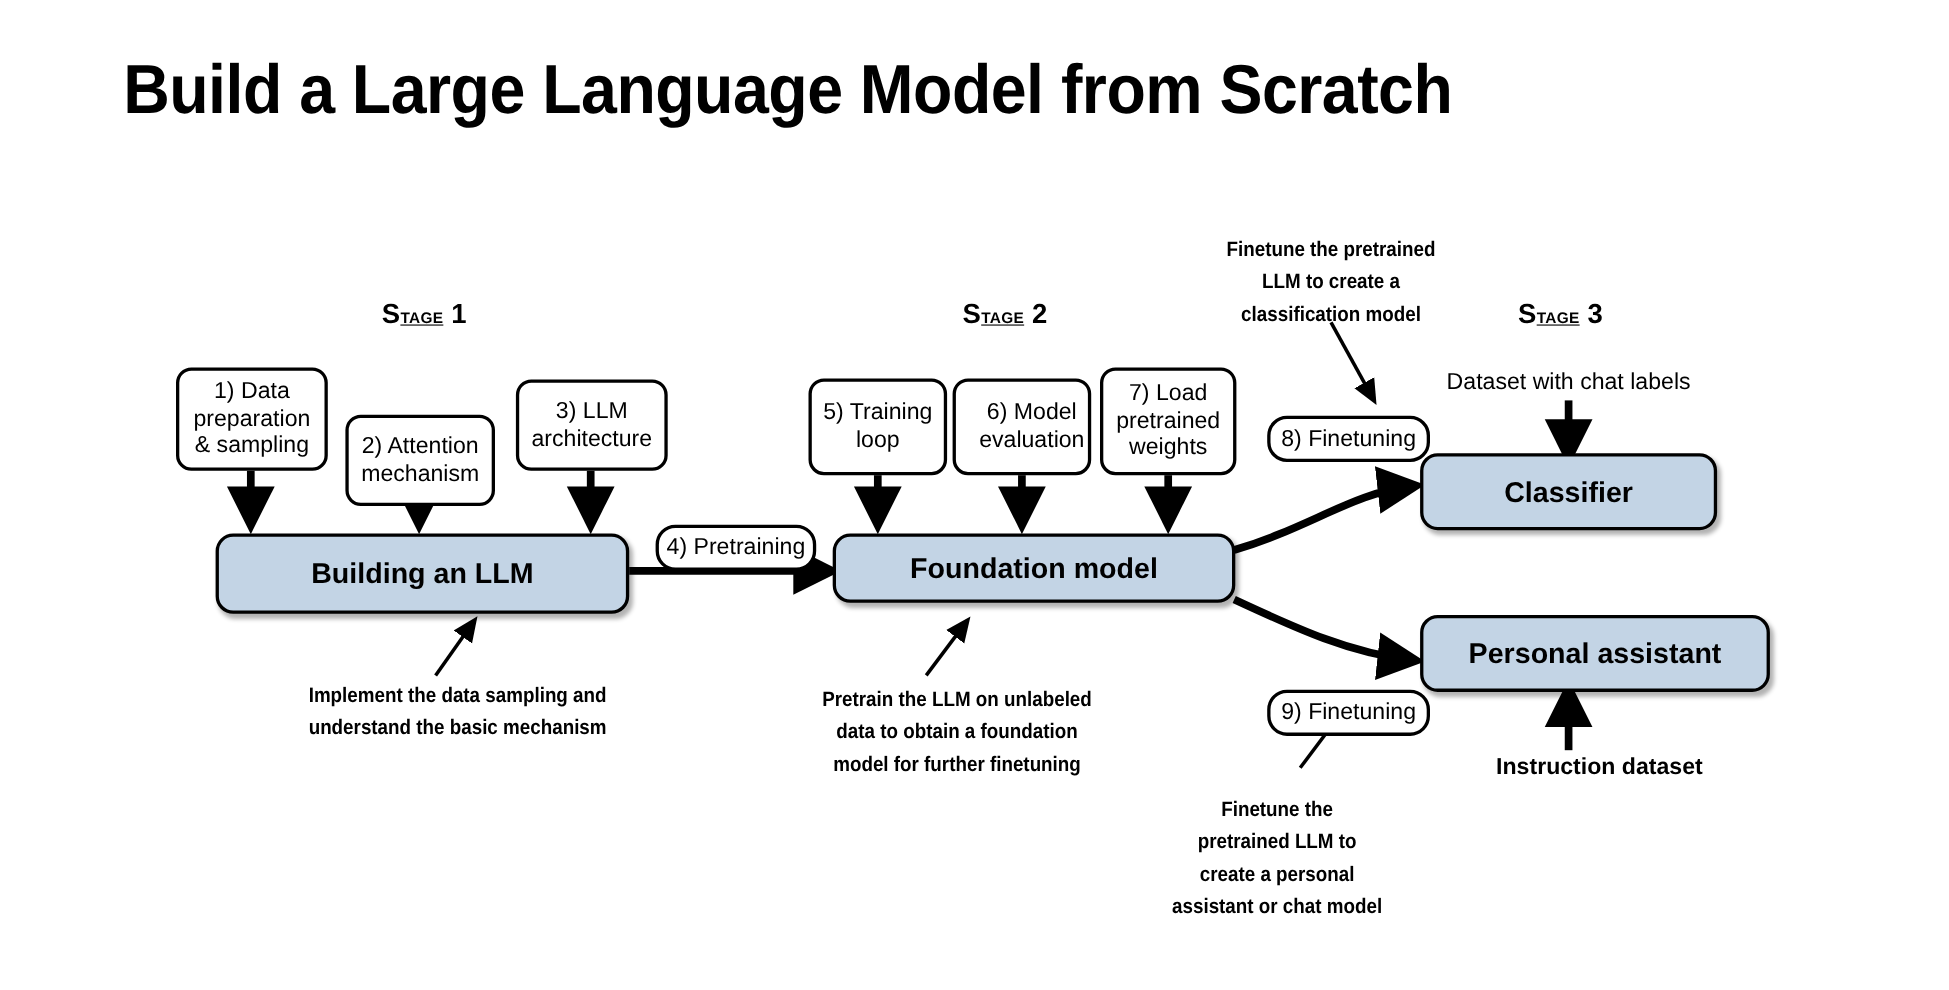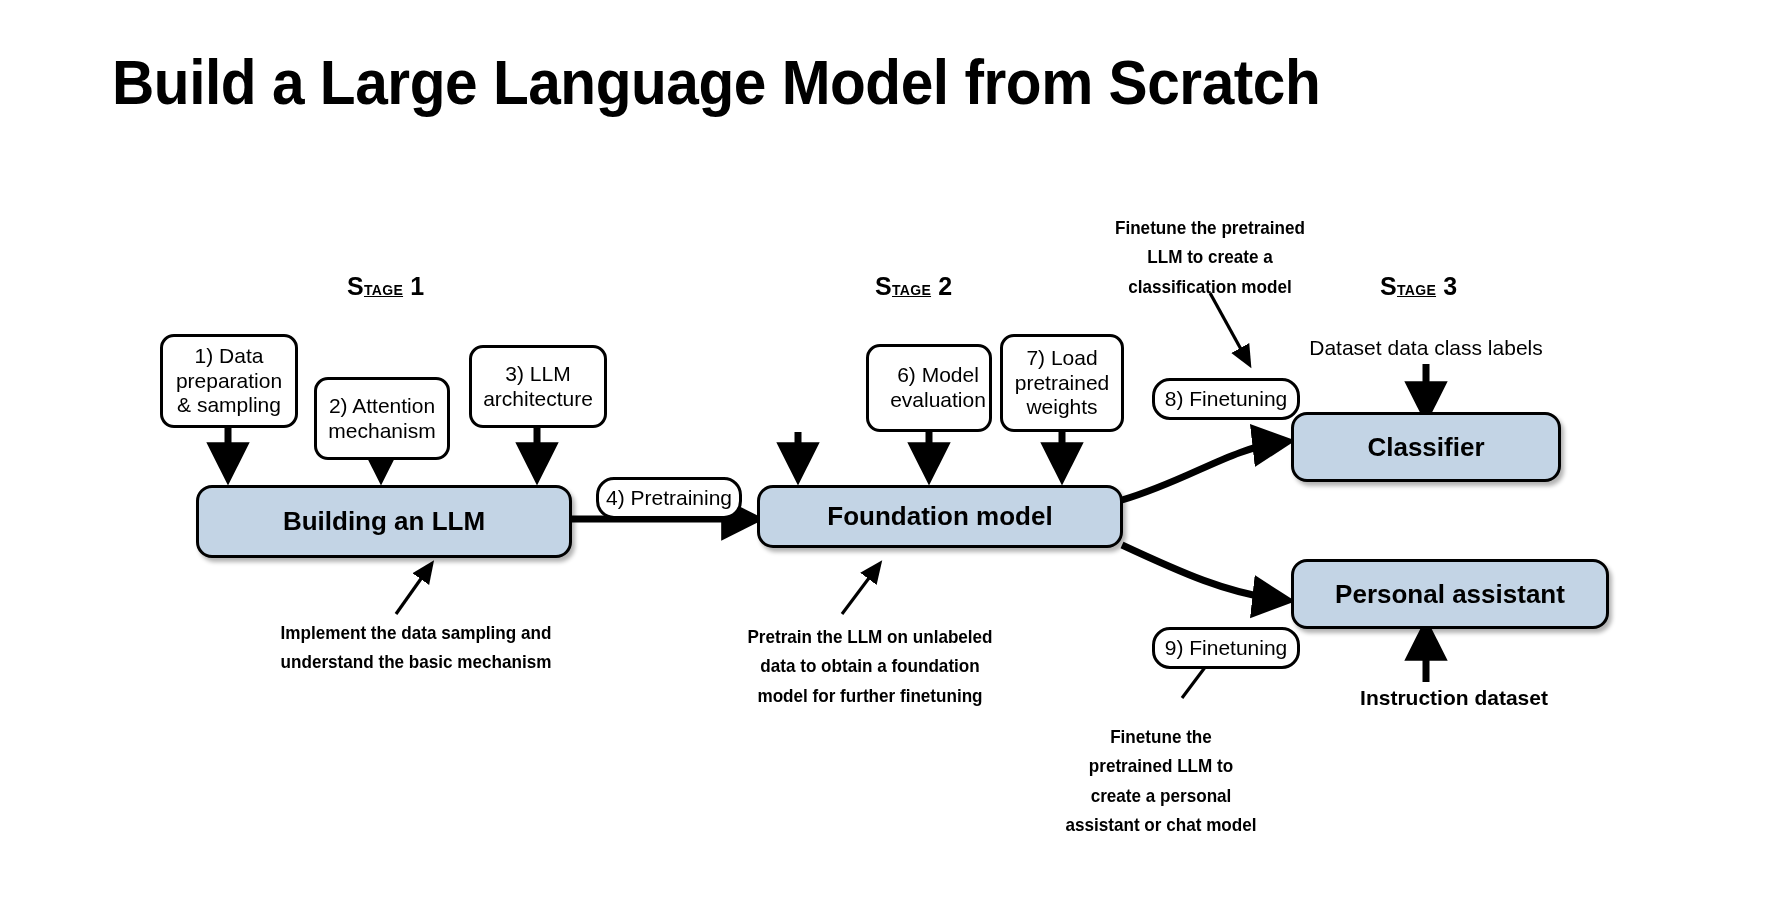--- a/index.html
+++ b/index.html
@@ -209,20 +209,24 @@
   <div class="wbox" style="left:314px; top:345px; width:136px; height:83px;margin-top:32px;">
     <span style="white-space:pre-line;">2) Attention
 mechanism</span>
   </div>
 
   <div class="wbox" style="left:469px; top:345px; width:138px; height:83px;">
     <span style="white-space:pre-line;">3) LLM
 architecture</span>
   </div>
 
+  <div class="wbox" style="left:735px; top:344px; width:126px; height:88px;">
+    <span style="white-space:pre-line;">5) Training
+loop</span>
+  </div>
 
   <div class="wbox" style="left:866px; top:344px; width:126px; height:88px;padding-left:24px;">
     <span style="white-space:pre-line;">6) Model
 evaluation</span>
   </div>
 
   <div class="wbox" style="left:1000px; top:334px; width:124px; height:98px;">
     <span style="white-space:pre-line;">7) Load
 pretrained
 weights</span>
@@ -265,17 +269,17 @@
 
   <div class="annot a-class" style="left:1080px; top:213px; width:260px;">Finetune the pretrained
 LLM to create a
 classification model</div>
 
   <div class="annot a-pa" style="left:1036px; top:722px; width:250px;">Finetune the
 pretrained LLM to
 create a personal
 assistant or chat model</div>
 
-  <div class="caption" style="left:1296px; top:336px; width:260px;">Dataset data class labels</div>
+  <div class="caption" style="left:1296px; top:336px; width:260px;">Dataset with chat labels</div>
 
   <div class="caption" style="left:1344px; top:686px; width:220px;font-weight:bold;">Instruction dataset</div>
 
 </div>
 
 </body></html>

